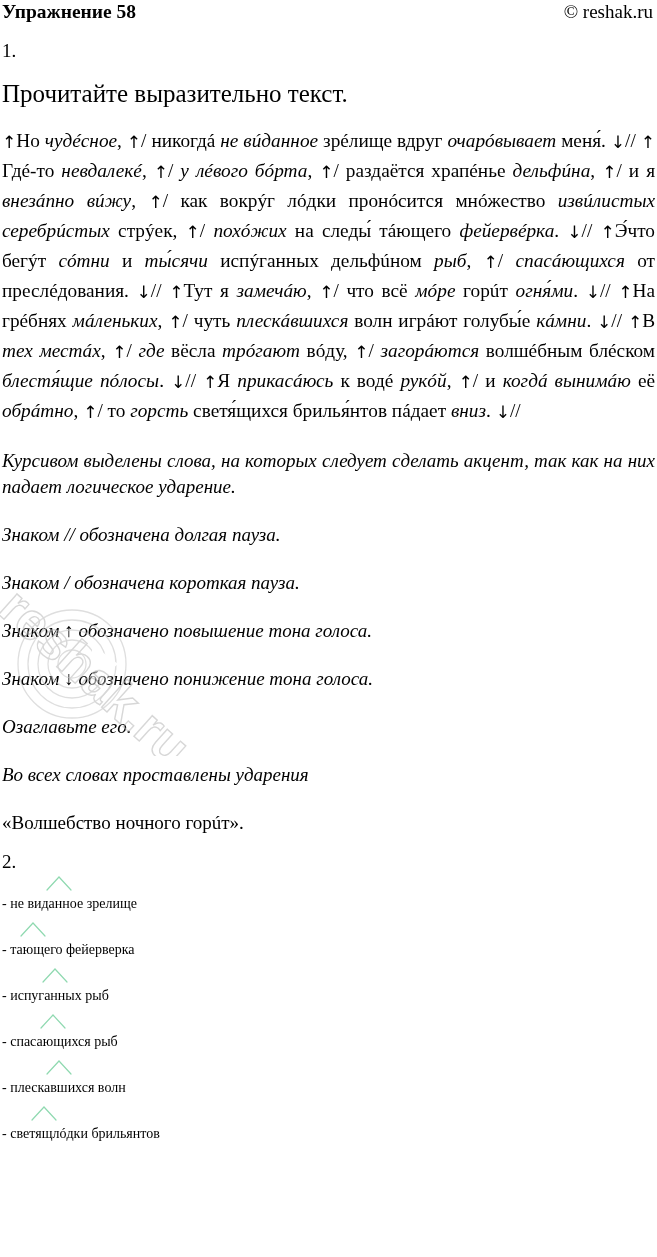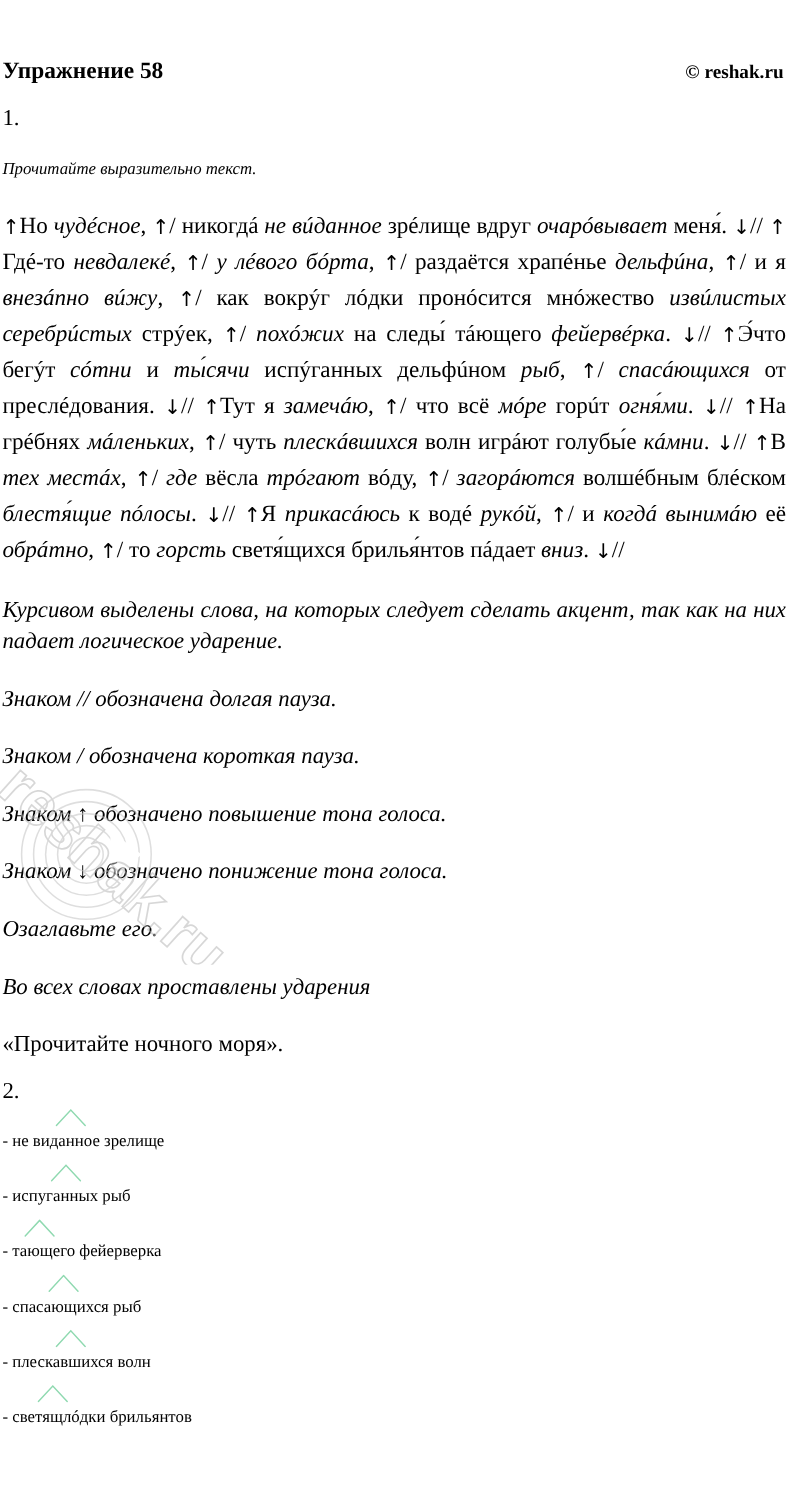--- a/index.html
+++ b/index.html
@@ -34,36 +34,35 @@
     height: 24px;
     padding-top: 1px;
   }
   .header-title {
     font-size: 19.5px;
     font-weight: bold;
     letter-spacing: 0px;
     white-space: nowrap;
   }
   .header-copyright {
-    font-size: 16px;
-    font-weight: bold;
+    font-size: 19px;
+    font-weight: normal;
     white-space: nowrap;
     padding-right: 2px;
   }
 
   
   .block-num {
     font-size: 19px;
     margin-top: 15px;
     line-height: 22px;
   }
 
   .instr {
-    font-style: italic;
-    font-size: 14px;
+    font-size: 25px;
     line-height: 24px;
     margin-top: 20px;
   }
 
   
   .reading {
     margin-top: 20px;
     font-size: 19.3px;
     line-height: 30px;
     text-align: justify;
@@ -142,21 +141,21 @@
   .wm-text {
     font-family: "Liberation Sans", "DejaVu Sans", sans-serif;
     font-size: 52px;
     font-weight: bold;
     fill: none;
     stroke: #b8b8b8;
     stroke-width: 1.4;
   }
 
   
-  .content { position: relative; z-index: 1; margin-top: 48px; }
+  .content { position: relative; z-index: 1; }
 </style>
 </head>
 <body>
 
 <div class="page">
 
   <div class="watermark">
     <svg width="230" height="200" viewBox="0 0 230 200" xmlns="http://www.w3.org/2000/svg">
       <g>
         <circle cx="72" cy="108" r="54" fill="none" stroke="#c4c4c4" stroke-width="1.3"></circle>
@@ -190,40 +189,40 @@
     <div class="note narrow">Знаком / обозначена короткая пауза.</div>
 
     <div class="note narrow">Знаком ↑ обозначено повышение тона голоса.</div>
 
     <div class="note narrow">Знаком ↓ обозначено понижение тона голоса.</div>
 
     <div class="note narrow">Озаглавьте его.</div>
 
     <div class="note narrow">Во всех словах проставлены ударения</div>
 
-    <div class="plain">«Прочитайте ночного моря».</div>
+    <div class="plain">«Волшебство ночного горúт».</div>
 
     <div class="block-num">2.</div>
 
     <div class="list" id="part2-list">
         <div class="list-item"><span>- </span><span>не вид</span><span class="suffix-wrap">анн<span class="caret">
               <svg width="26" height="15" viewBox="0 0 26 15" xmlns="http://www.w3.org/2000/svg">
                 <path d="M1 14 L13 1 L25 14" fill="none" stroke="#8fd9b0" stroke-width="1.2" stroke-linecap="round" stroke-linejoin="miter"></path>
               </svg>
             </span></span><span>ое зрелище</span></div>
+        <div class="list-item"><span>- </span><span>та</span><span class="suffix-wrap">ющ<span class="caret">
+              <svg width="26" height="15" viewBox="0 0 26 15" xmlns="http://www.w3.org/2000/svg">
+                <path d="M1 14 L13 1 L25 14" fill="none" stroke="#8fd9b0" stroke-width="1.2" stroke-linecap="round" stroke-linejoin="miter"></path>
+              </svg>
+            </span></span><span>его фейерверка</span></div>
         <div class="list-item"><span>- </span><span>испуг</span><span class="suffix-wrap">анн<span class="caret">
               <svg width="26" height="15" viewBox="0 0 26 15" xmlns="http://www.w3.org/2000/svg">
                 <path d="M1 14 L13 1 L25 14" fill="none" stroke="#8fd9b0" stroke-width="1.2" stroke-linecap="round" stroke-linejoin="miter"></path>
               </svg>
             </span></span><span>ых рыб</span></div>
-        <div class="list-item"><span>- </span><span>та</span><span class="suffix-wrap">ющ<span class="caret">
-              <svg width="26" height="15" viewBox="0 0 26 15" xmlns="http://www.w3.org/2000/svg">
-                <path d="M1 14 L13 1 L25 14" fill="none" stroke="#8fd9b0" stroke-width="1.2" stroke-linecap="round" stroke-linejoin="miter"></path>
-              </svg>
-            </span></span><span>его фейерверка</span></div>
         <div class="list-item"><span>- </span><span>спаса</span><span class="suffix-wrap">ющ<span class="caret">
               <svg width="26" height="15" viewBox="0 0 26 15" xmlns="http://www.w3.org/2000/svg">
                 <path d="M1 14 L13 1 L25 14" fill="none" stroke="#8fd9b0" stroke-width="1.2" stroke-linecap="round" stroke-linejoin="miter"></path>
               </svg>
             </span></span><span>ихся рыб</span></div>
         <div class="list-item"><span>- </span><span>плеска</span><span class="suffix-wrap">вш<span class="caret">
               <svg width="26" height="15" viewBox="0 0 26 15" xmlns="http://www.w3.org/2000/svg">
                 <path d="M1 14 L13 1 L25 14" fill="none" stroke="#8fd9b0" stroke-width="1.2" stroke-linecap="round" stroke-linejoin="miter"></path>
               </svg>
             </span></span><span>ихся волн</span></div>

